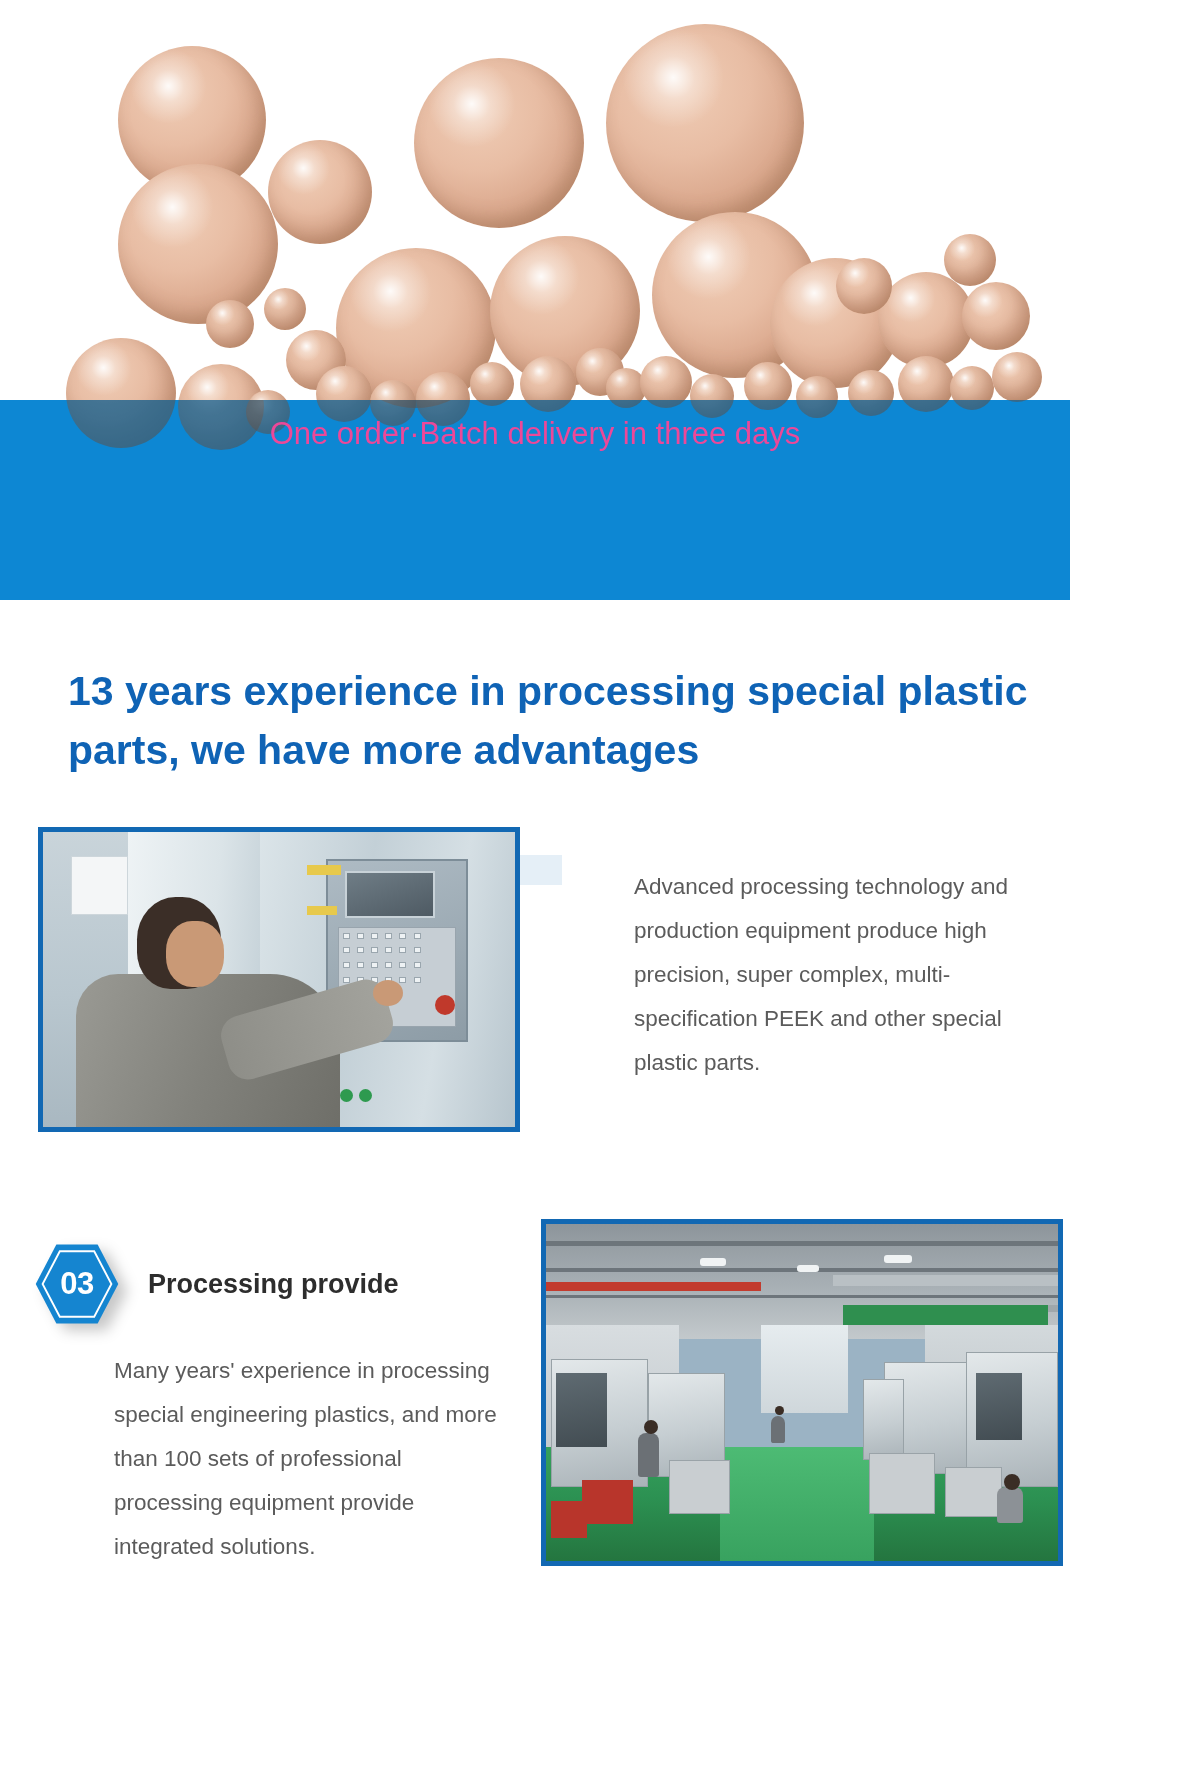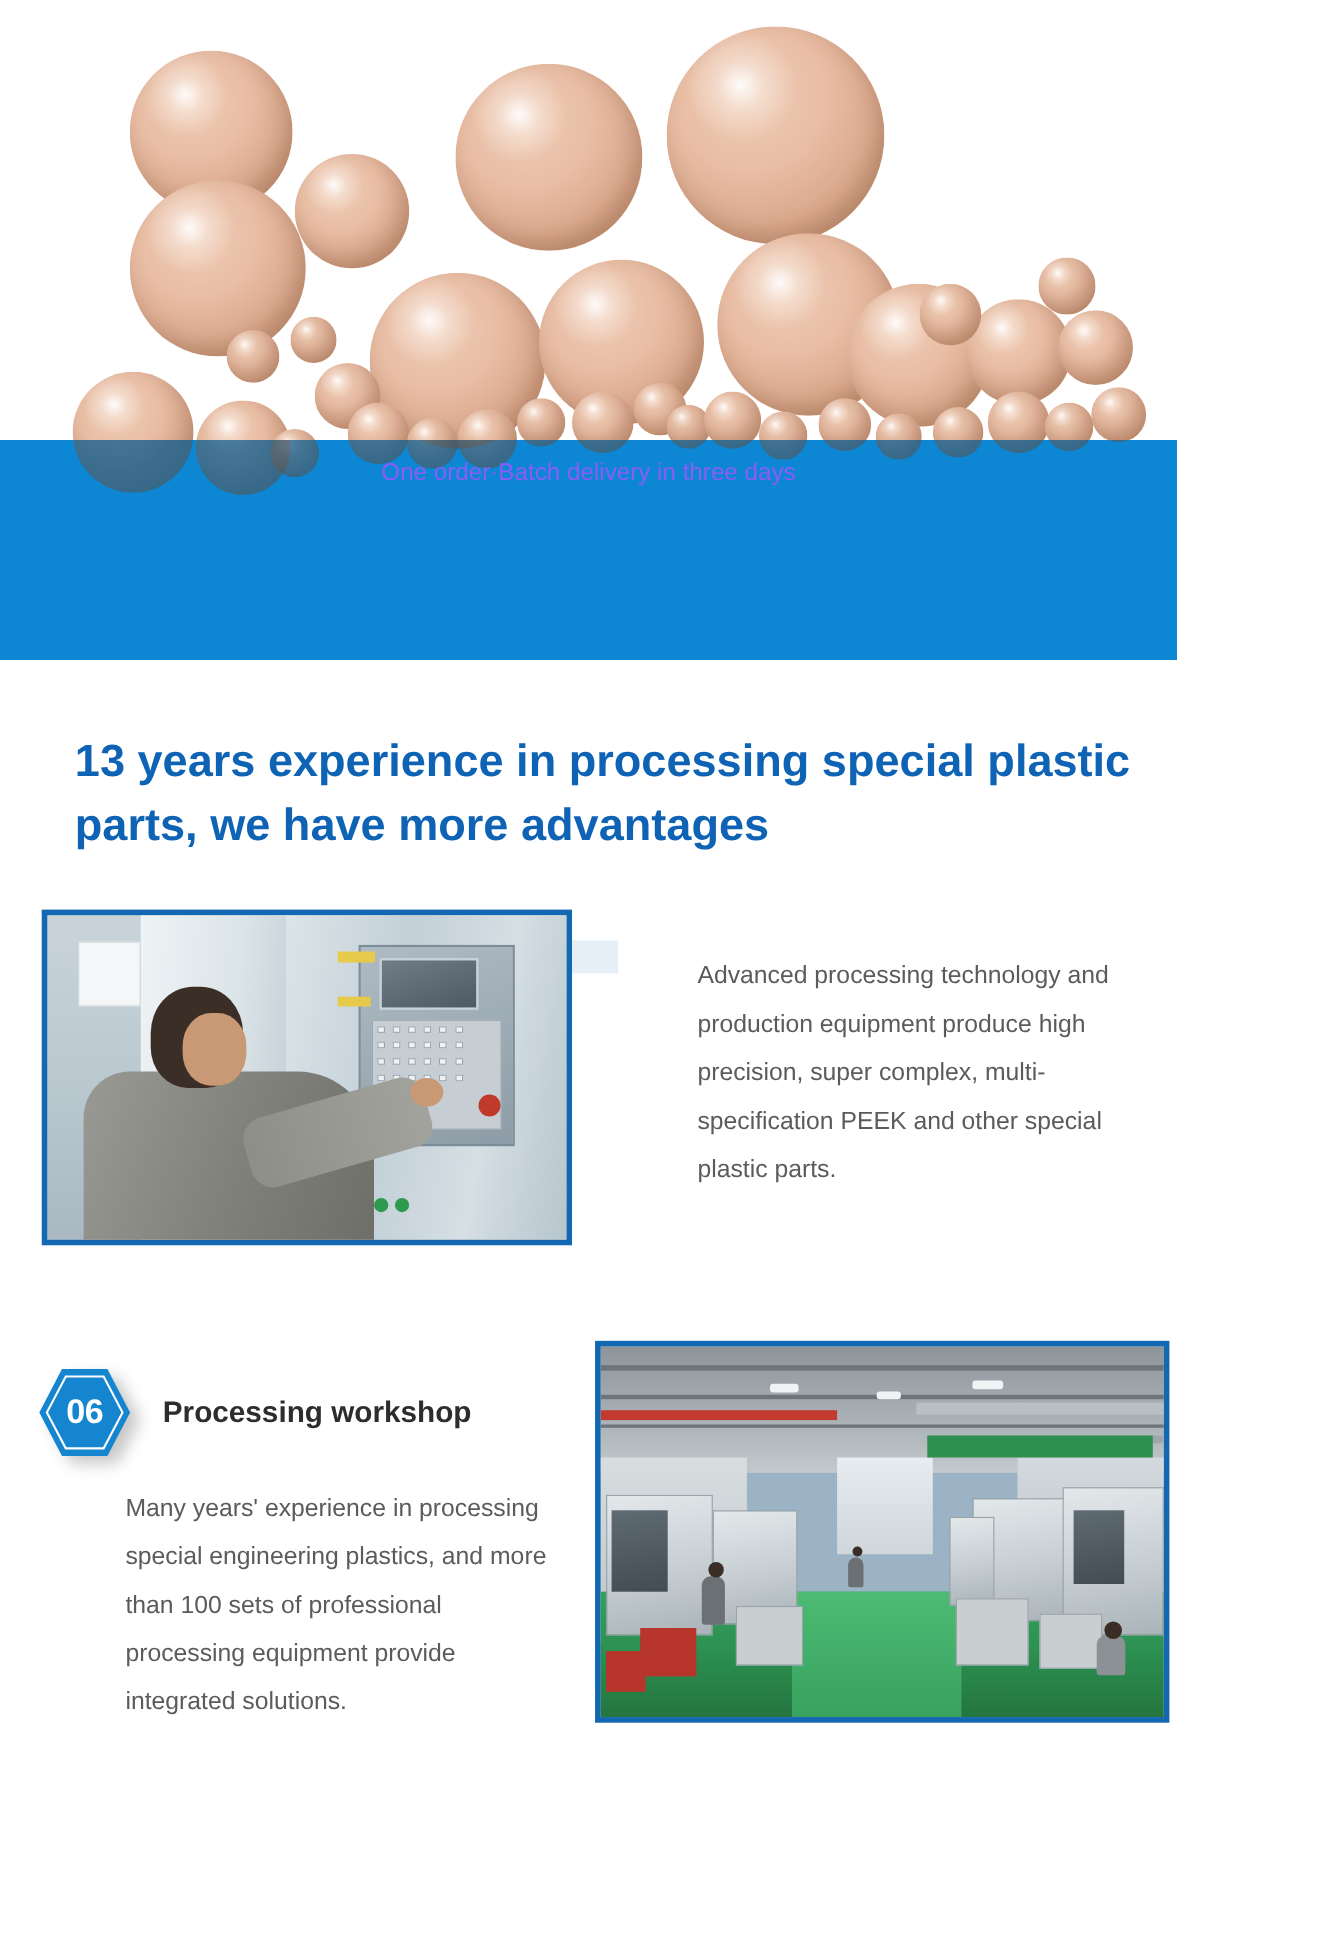--- a/index.html
+++ b/index.html
@@ -25,21 +25,21 @@
     opacity:.55; box-shadow:none;
     background:
       radial-gradient(circle at 36% 30%, rgba(255,255,255,.30) 0%, rgba(255,255,255,.06) 30%, rgba(255,255,255,0) 55%),
       radial-gradient(circle at 38% 32%, #3ba2e0 0%, #2e95d6 45%, #1d7fc2 80%, #15699f 100%);
   }
   .hero-text { position:absolute; z-index:6; left:0; top:400px; width:1070px; text-align:center; }
   .hero-title {
     color:#ffffff; font-size:58px; font-weight:400; letter-spacing:.5px;
     padding-top:42px; line-height:1.05;
   }
-  .hero-sub { color:#8b5cf6; font-size:22px; font-weight:400; padding-top:16px; }
+  .hero-sub { color:#ec4899; font-size:31px; font-weight:400; padding-top:16px; }
 
   
   .headline {
     margin:62px 0 0 68px; width:980px;
     color:#0f63b5; font-size:41px; font-weight:bold; line-height:1.43;
   }
 
   
   .feature { position:relative; }
   .photo { position:relative; border:5px solid #1268b3; overflow:hidden; background:#9bb3c4; }
@@ -289,19 +289,19 @@
     <div class="p2-head" style="left:89.5%; top:74%; width:16px; height:16px;"></div>
   </div>
 
   <div class="txt">
     <div class="badge-row">
       <div class="hexwrap">
         <svg class="hex" viewBox="0 0 100 100" xmlns="http://www.w3.org/2000/svg">
           <polygon points="26,4 74,4 98,50 74,96 26,96 2,50" fill="#1585d0"></polygon>
           <polygon points="30,12 70,12 90,50 70,88 30,88 10,50" fill="none" stroke="#ffffff" stroke-width="2.2"></polygon>
         </svg>
-        <div class="hex-num">06</div>
+        <div class="hex-num">03</div>
       </div>
-      <div class="feat-title">Processing workshop</div>
+      <div class="feat-title">Processing provide</div>
     </div>
     <div class="feat-body">Many years' experience in processing special engineering plastics, and more than 100 sets of professional processing equipment provide integrated solutions.</div>
   </div>
 </div>
 
 </body></html>

